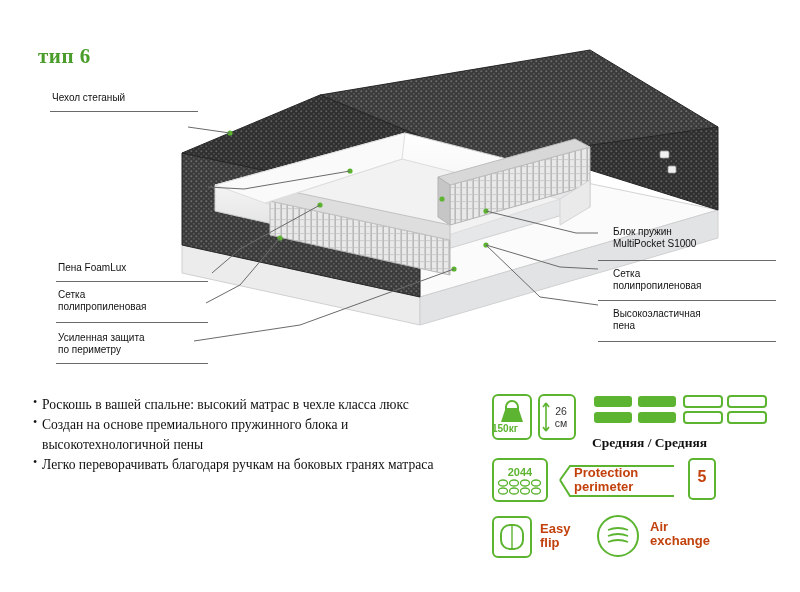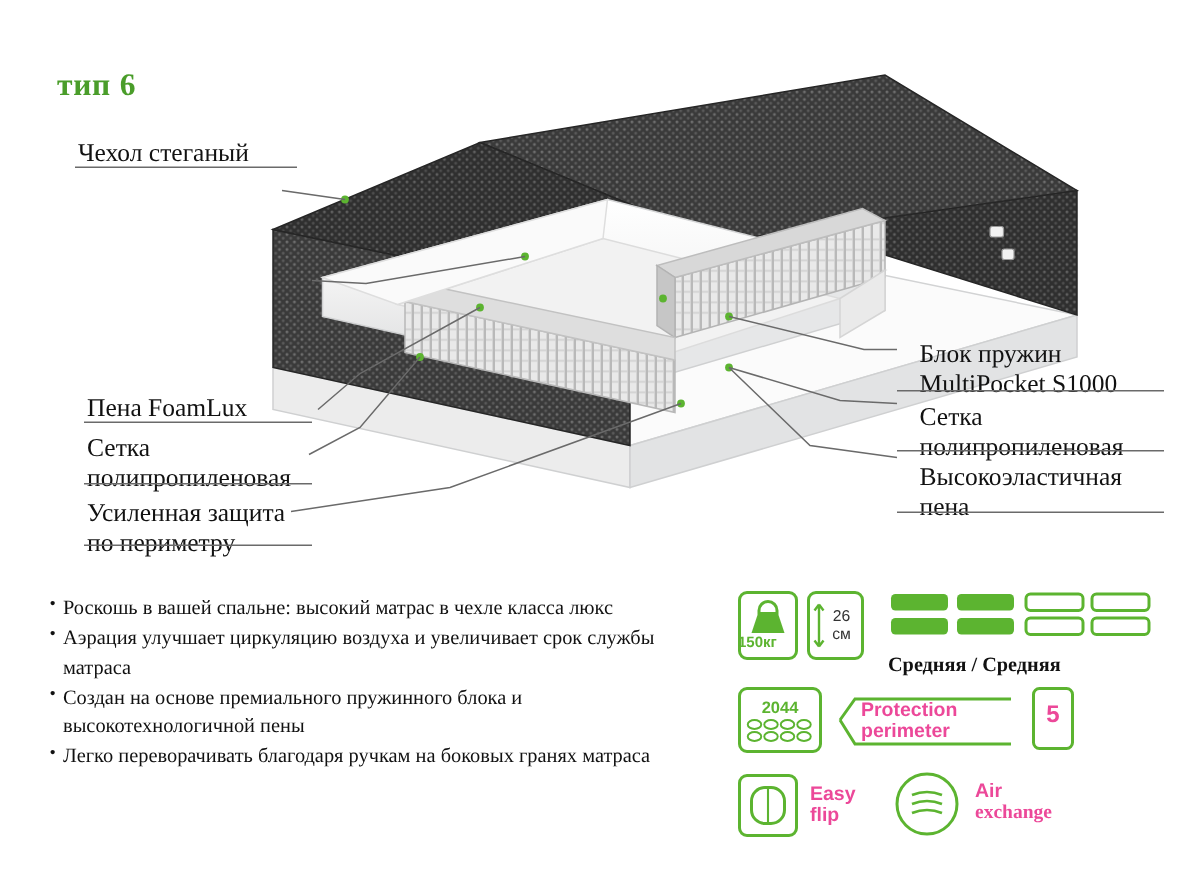--- a/index.html
+++ b/index.html
@@ -41,22 +41,22 @@
     left: 120px;
     top: 35px;
     width: 620px;
     height: 320px;
   }
   #mattress-svg { display:block; }
 
   
   .callout {
     position: absolute;
-    font-family: Liberation Serif, serif;
-    font-size: 17px;
+    font-family: Liberation Sans, sans-serif;
+    font-size: 10px;
     line-height: 1.18;
     color: #111;
     white-space: pre-line;
   }
   .callout.right { text-align: left; }
 
   
   .rule {
     position: absolute;
     height: 0;
@@ -97,21 +97,21 @@
     width: 290px;
     height: 170px;
   }
   .ibox {
     position: absolute;
     box-sizing: border-box;
   }
   .ilabel {
     font-family: "Liberation Sans", sans-serif;
     font-weight: bold;
-    color: #ec4899;
+    color: #c2410c;
     font-size: 12px;
     line-height: 1.05;
   }
   .firm-text {
     position: absolute;
     font-family: "Liberation Serif", serif;
     font-weight: bold;
     font-size: 13.5px;
     color: #111;
     text-align: right;
@@ -256,21 +256,20 @@
 полипропиленовая</div>
   <div class="rule" style="left:598px; top:300px; width:178px;"></div>
 
   <div class="callout right" style="left:613px; top:308px;">Высокоэластичная
 пена</div>
   <div class="rule" style="left:598px; top:341px; width:178px;"></div>
 
   <div id="bullets">
     <ul>
       <li>Роскошь в вашей спальне: высокий матрас в чехле класса люкс</li>
-      <li>Аэрация улучшает циркуляцию воздуха и увеличивает срок службы матраса</li>
       <li>Создан на основе премиального пружинного блока и высокотехнологичной пены</li>
       <li>Легко переворачивать благодаря ручкам на боковых гранях матраса</li>
     </ul>
   </div>
 
   <div id="icons">
 
     <div class="ibox" style="left:0px; top:6px; width:40px; height:46px;">
       <svg width="40" height="46" viewBox="0 0 40 46">
         <rect x="1" y="1" width="38" height="44" rx="5" fill="#fff" stroke="#5cb430" stroke-width="2"></rect>
@@ -346,17 +345,17 @@
     <div class="ilabel" style="position:absolute; left:48px; top:134px; font-size:13px;">Easy</div>
     <div class="ilabel" style="position:absolute; left:48px; top:148px; font-size:13px;">flip</div>
 
     <div class="ibox" style="left:104px; top:126px; width:44px; height:44px;">
       <svg width="44" height="44" viewBox="0 0 44 44">
         <circle cx="22" cy="22" r="20" fill="none" stroke="#5cb430" stroke-width="2"></circle>
         <path d="M12,16 q10,-4 20,0 M12,22 q10,-4 20,0 M12,28 q10,-4 20,0" stroke="#5cb430" stroke-width="1.8" fill="none"></path>
       </svg>
     </div>
     <div class="ilabel" style="position:absolute; left:158px; top:132px; font-size:13px;">Air</div>
-    <div class="ilabel" style="position:absolute; left:158px; top:146px; font-size:13px;font-family:Liberation Serif, serif;">exchange</div>
+    <div class="ilabel" style="position:absolute; left:158px; top:146px; font-size:13px;">exchange</div>
 
   </div>
 
 </div>
 
 </body></html>

